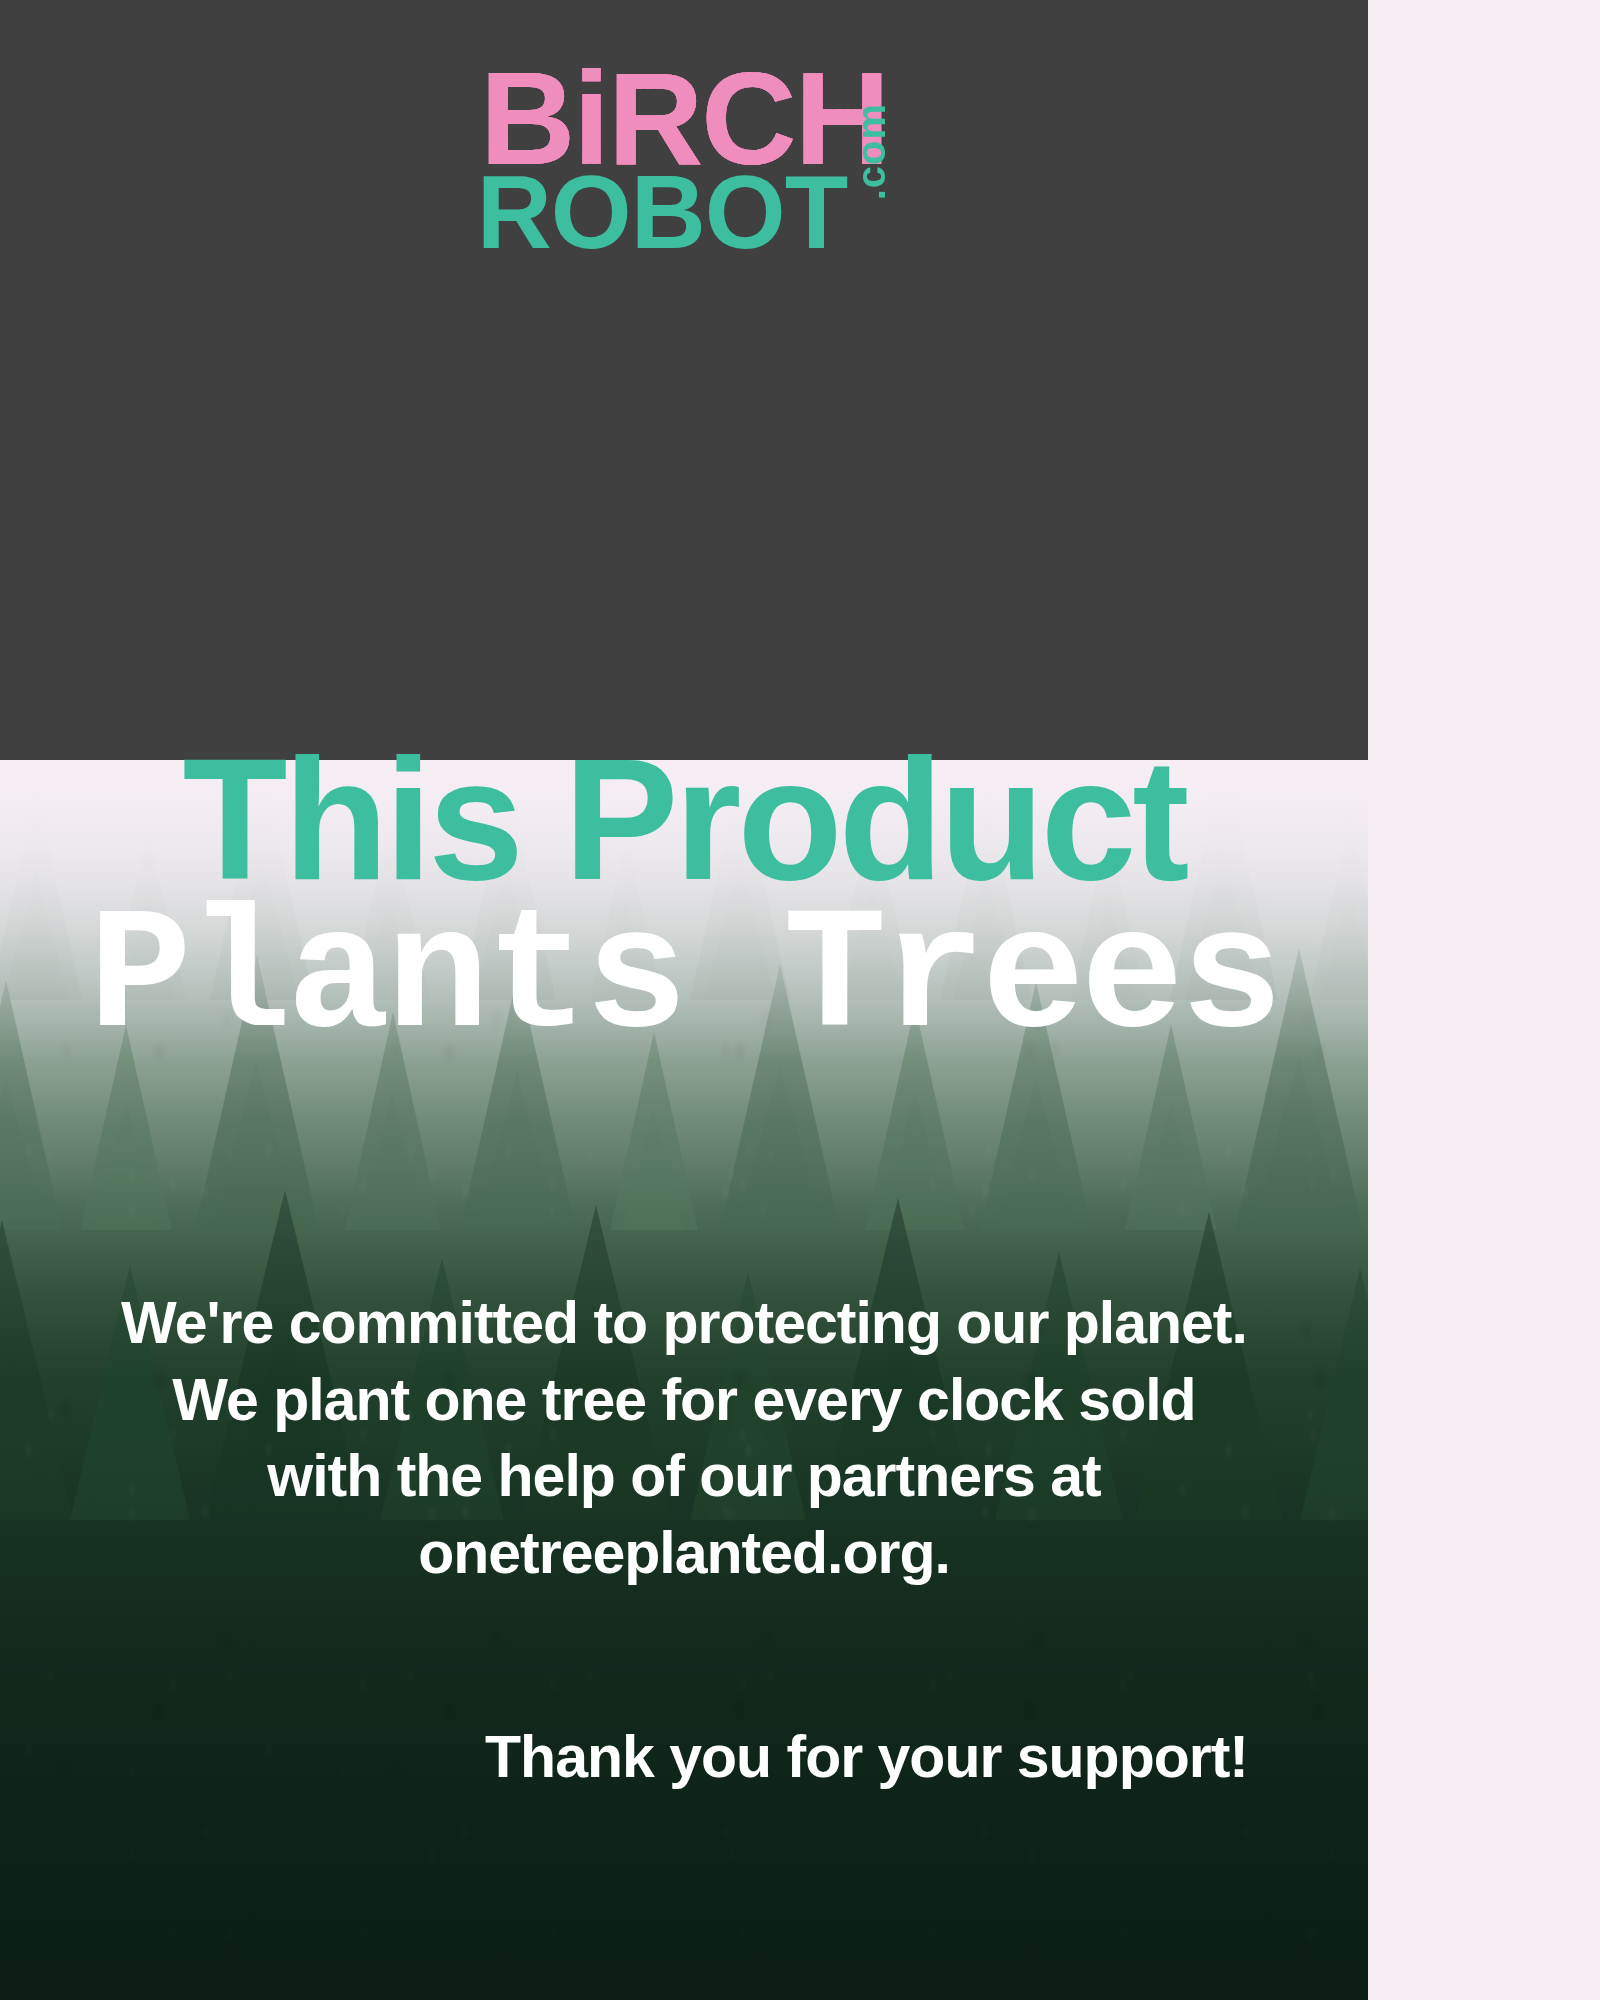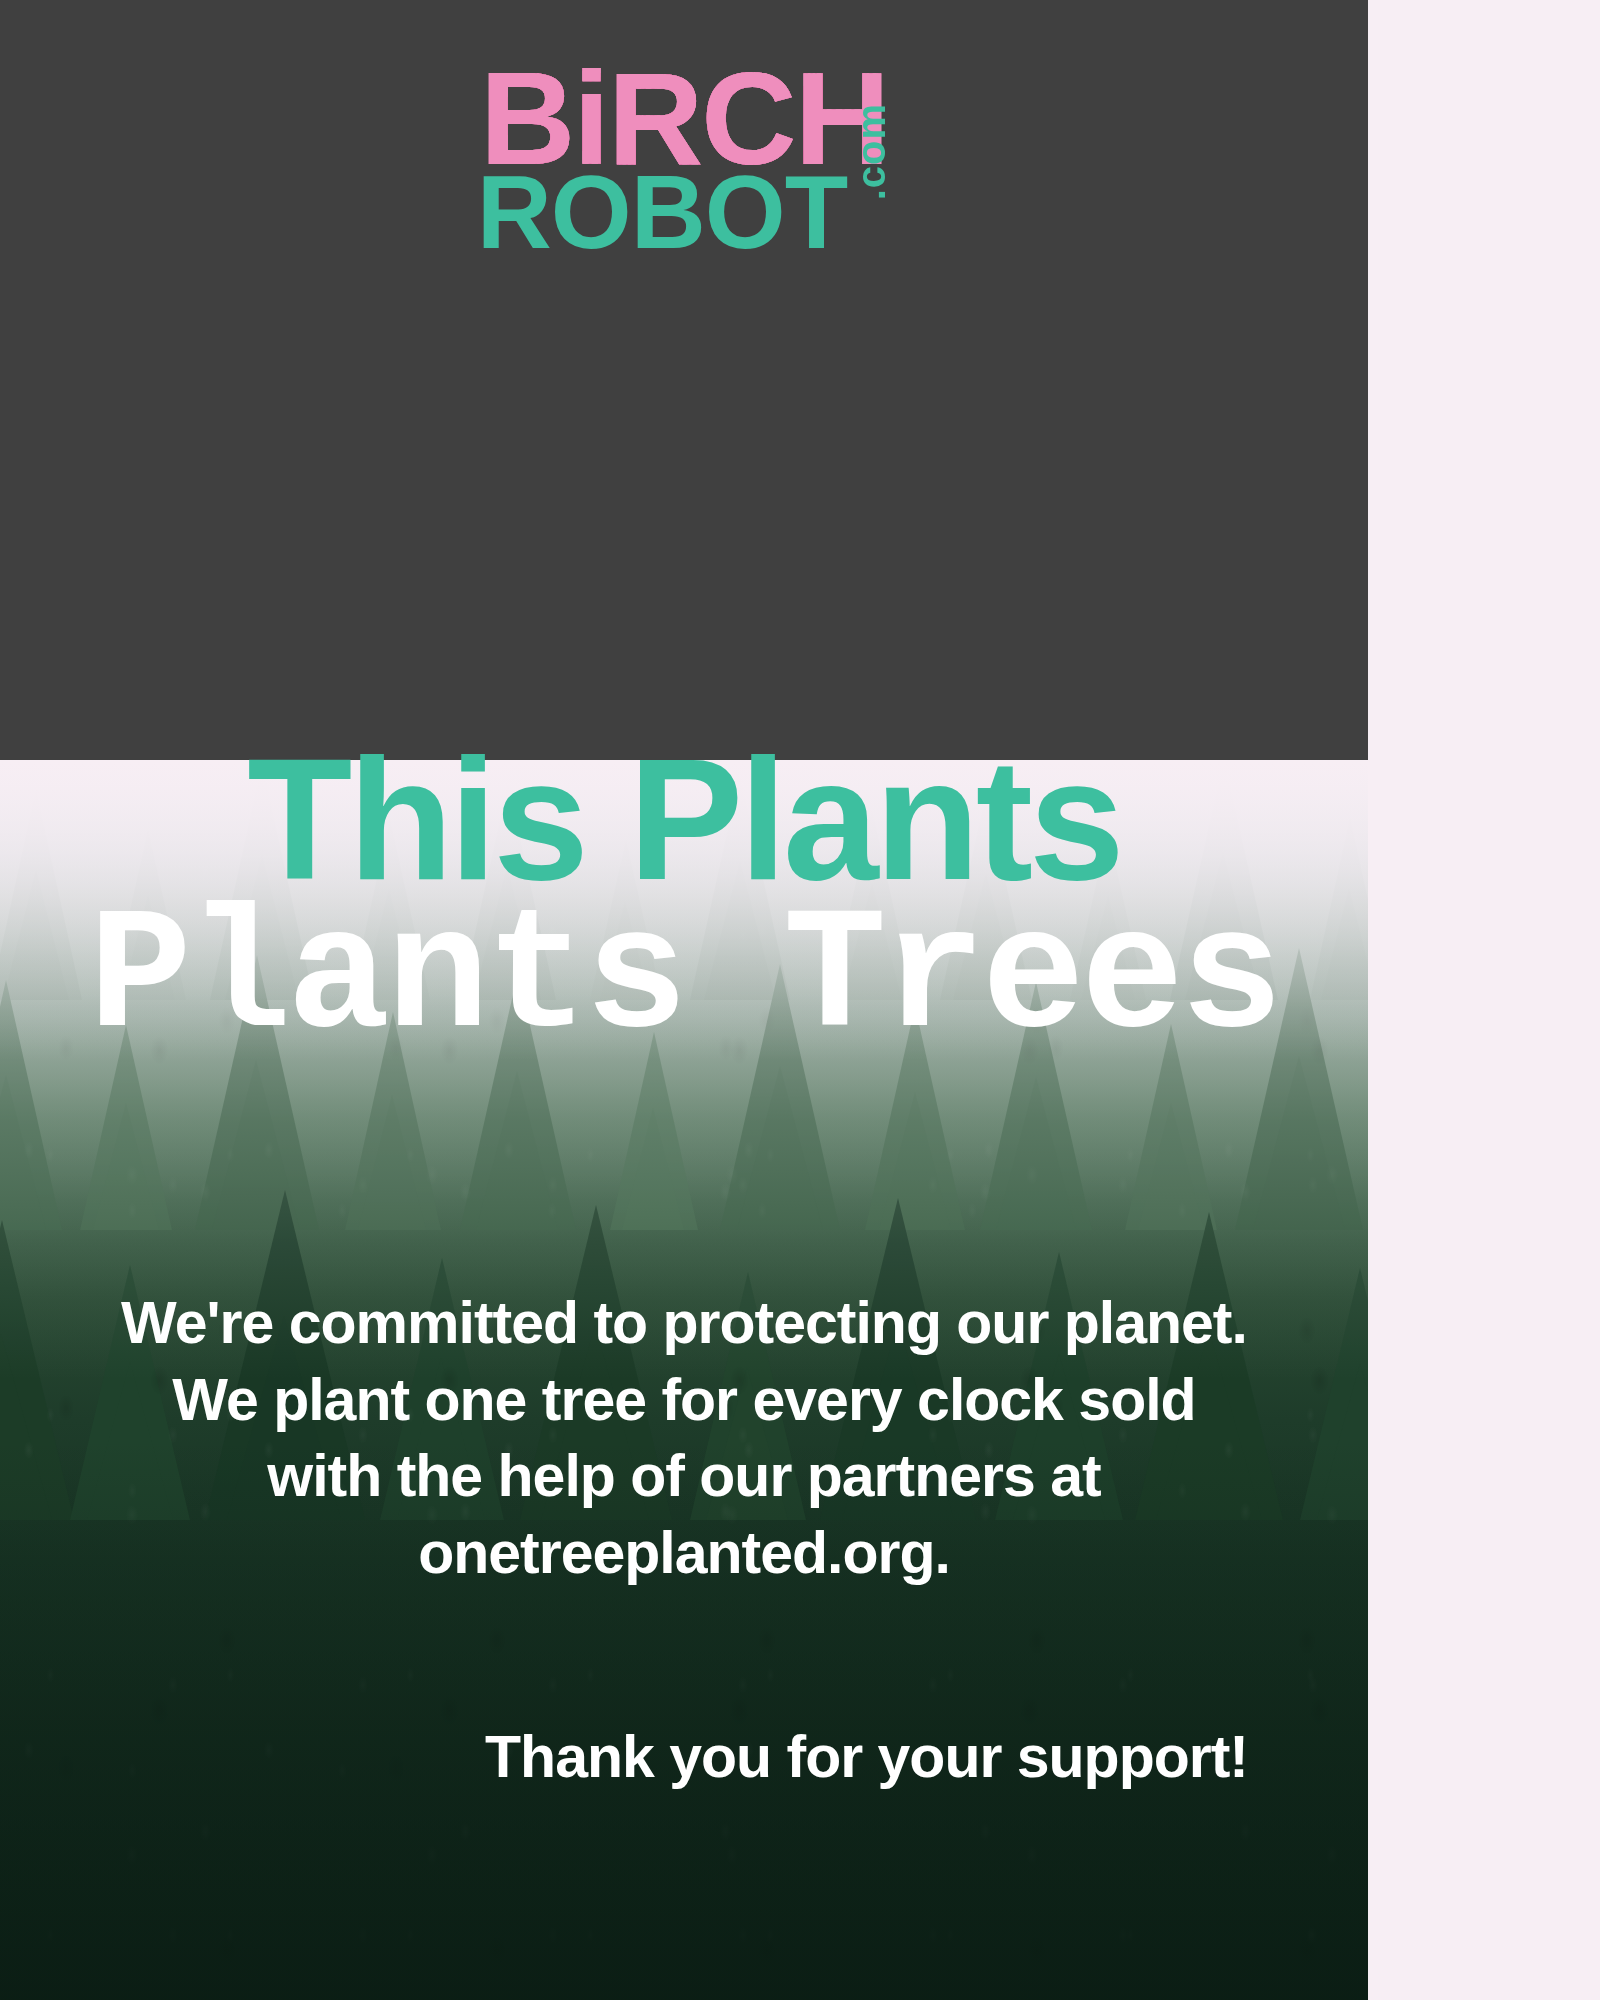--- a/index.html
+++ b/index.html
@@ -263,20 +263,20 @@
         <span class="grain-rings">BiRCH</span>
       </span>
     </div>
     <div class="logo-row-2">
       <span>ROBOT</span>
       <span class="logo-dotcom">.com</span>
     </div>
   </div>
 
   <h1 class="headline">
-    <span class="l1">This Plants</span>
+    <span class="l1">This Product</span>
     <span class="l2">Plants Trees</span>
   </h1>
 
   <p class="body-copy">We're committed to protecting our planet. We plant one tree for every clock sold with the help of our partners at onetreeplanted.org.</p>
   <p class="thanks">Thank you for your support!</p>
 
 </div>
 
 </body></html>

